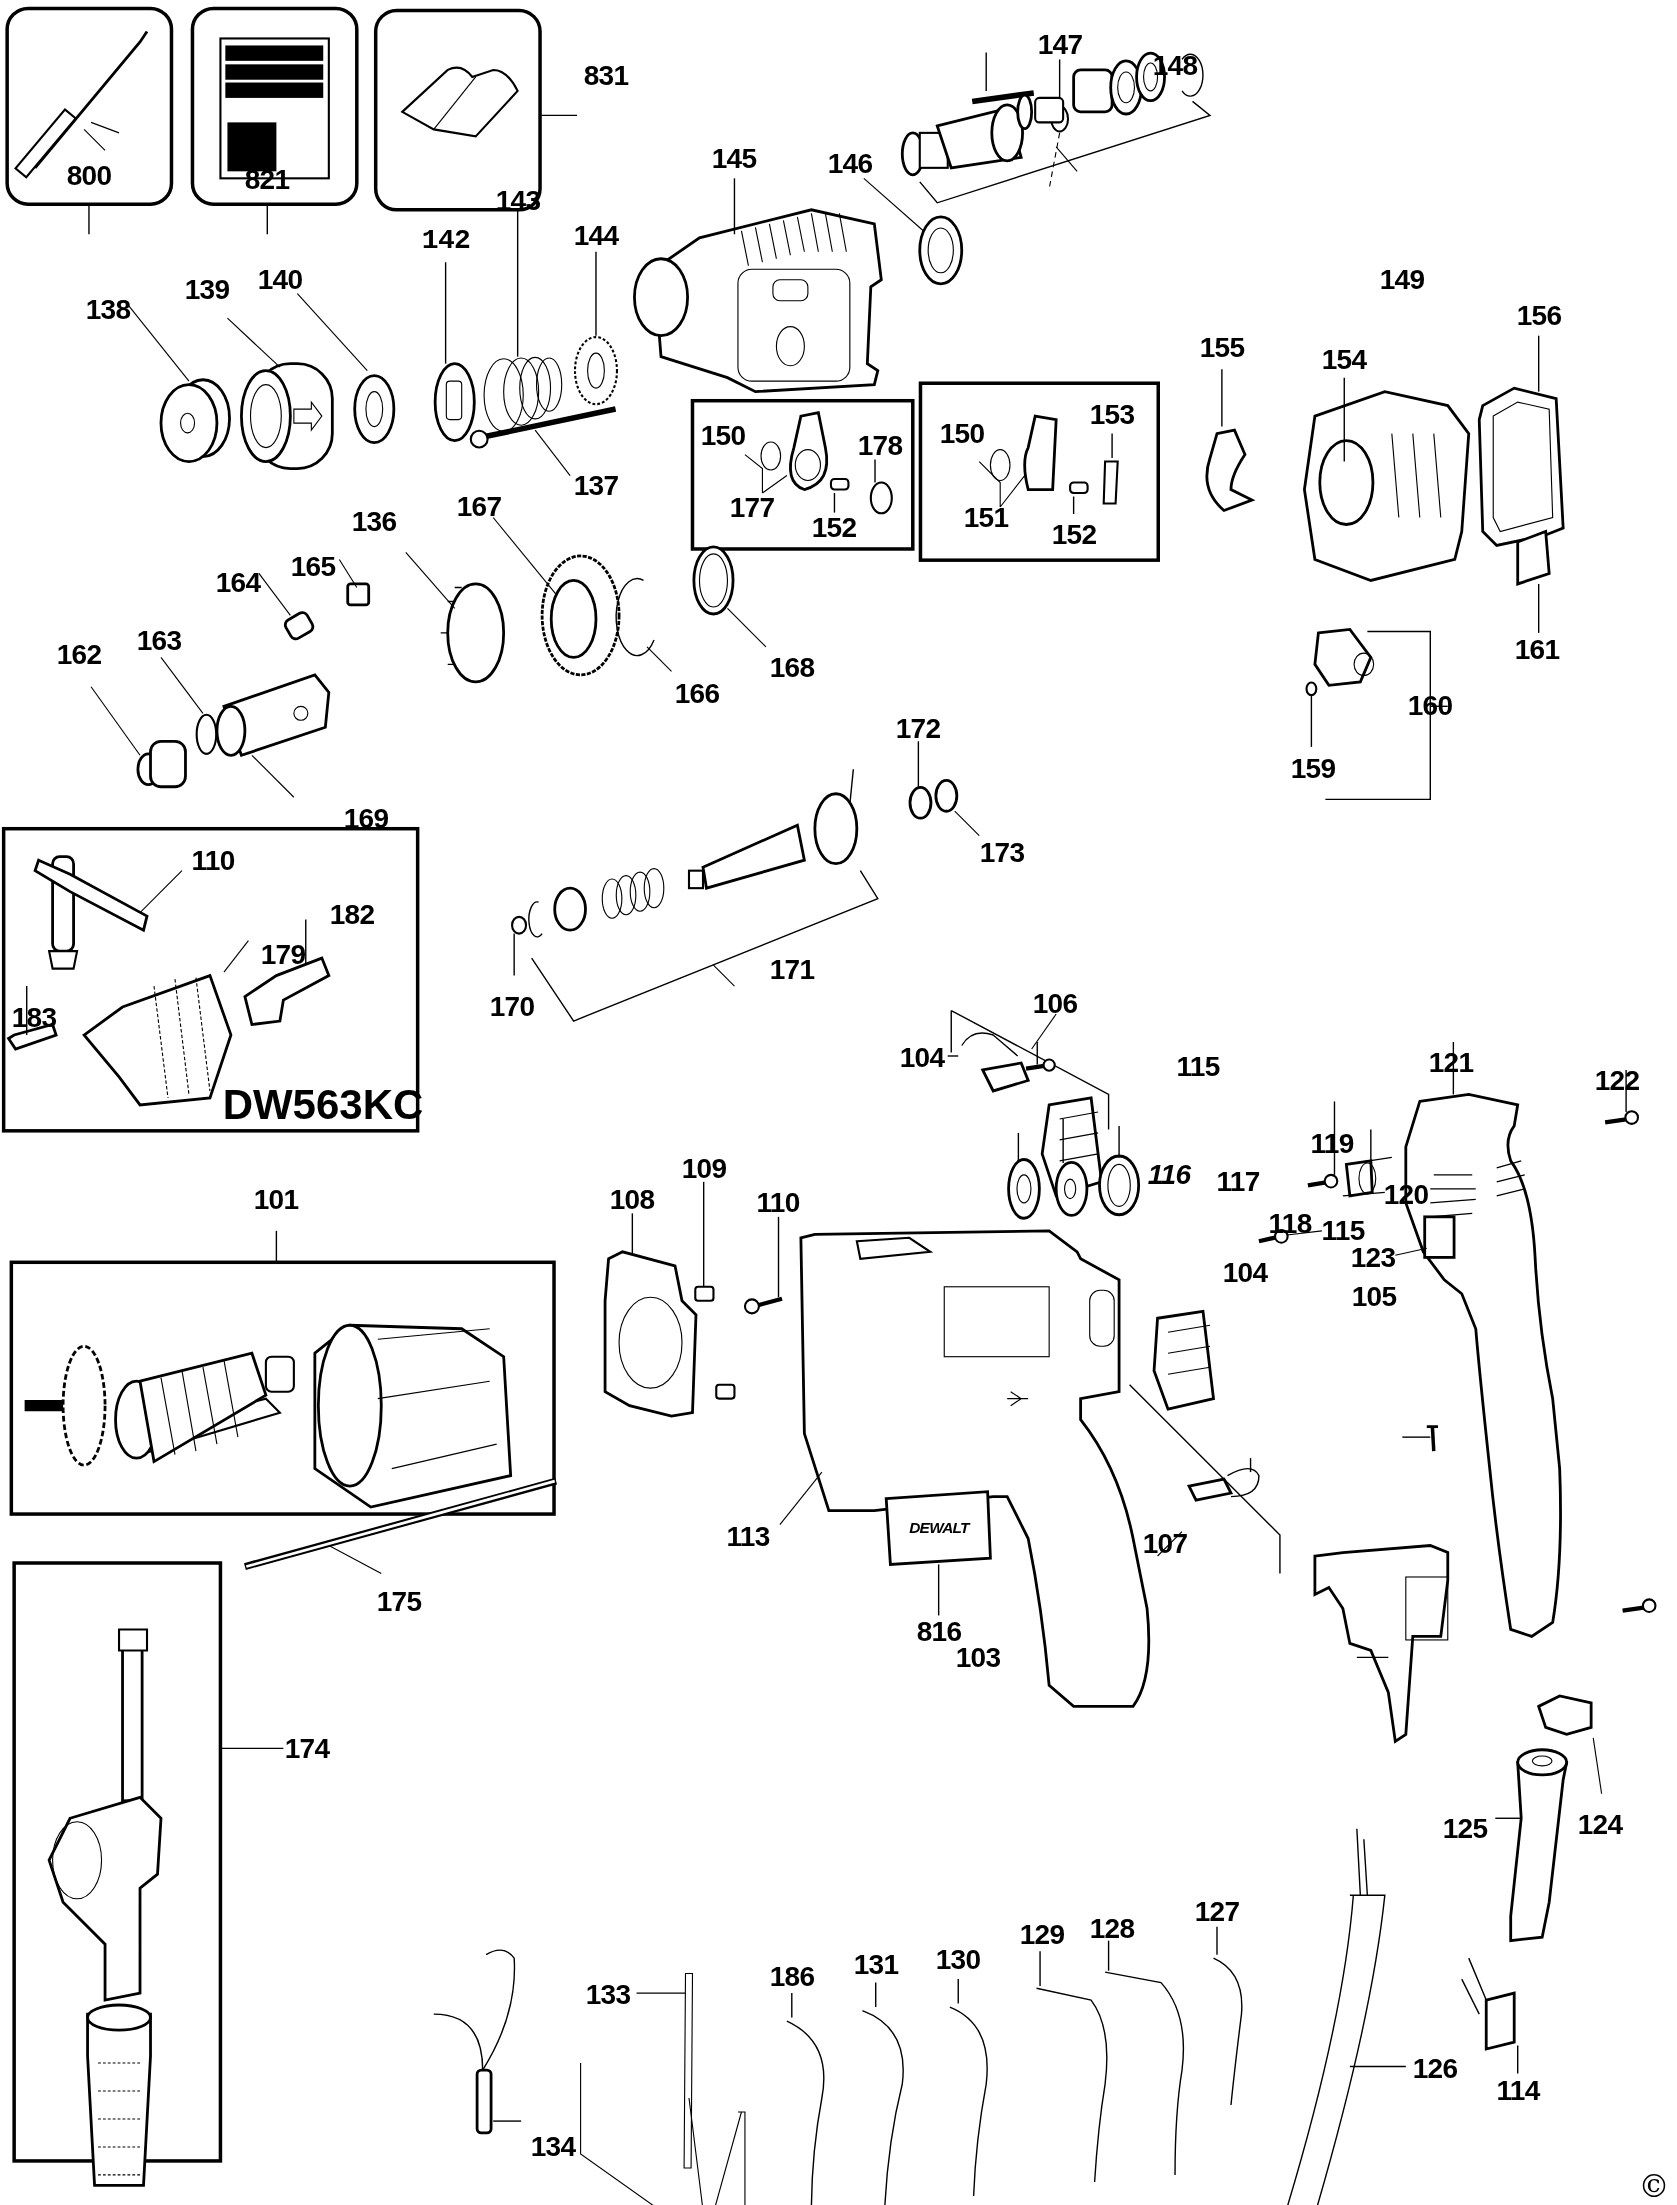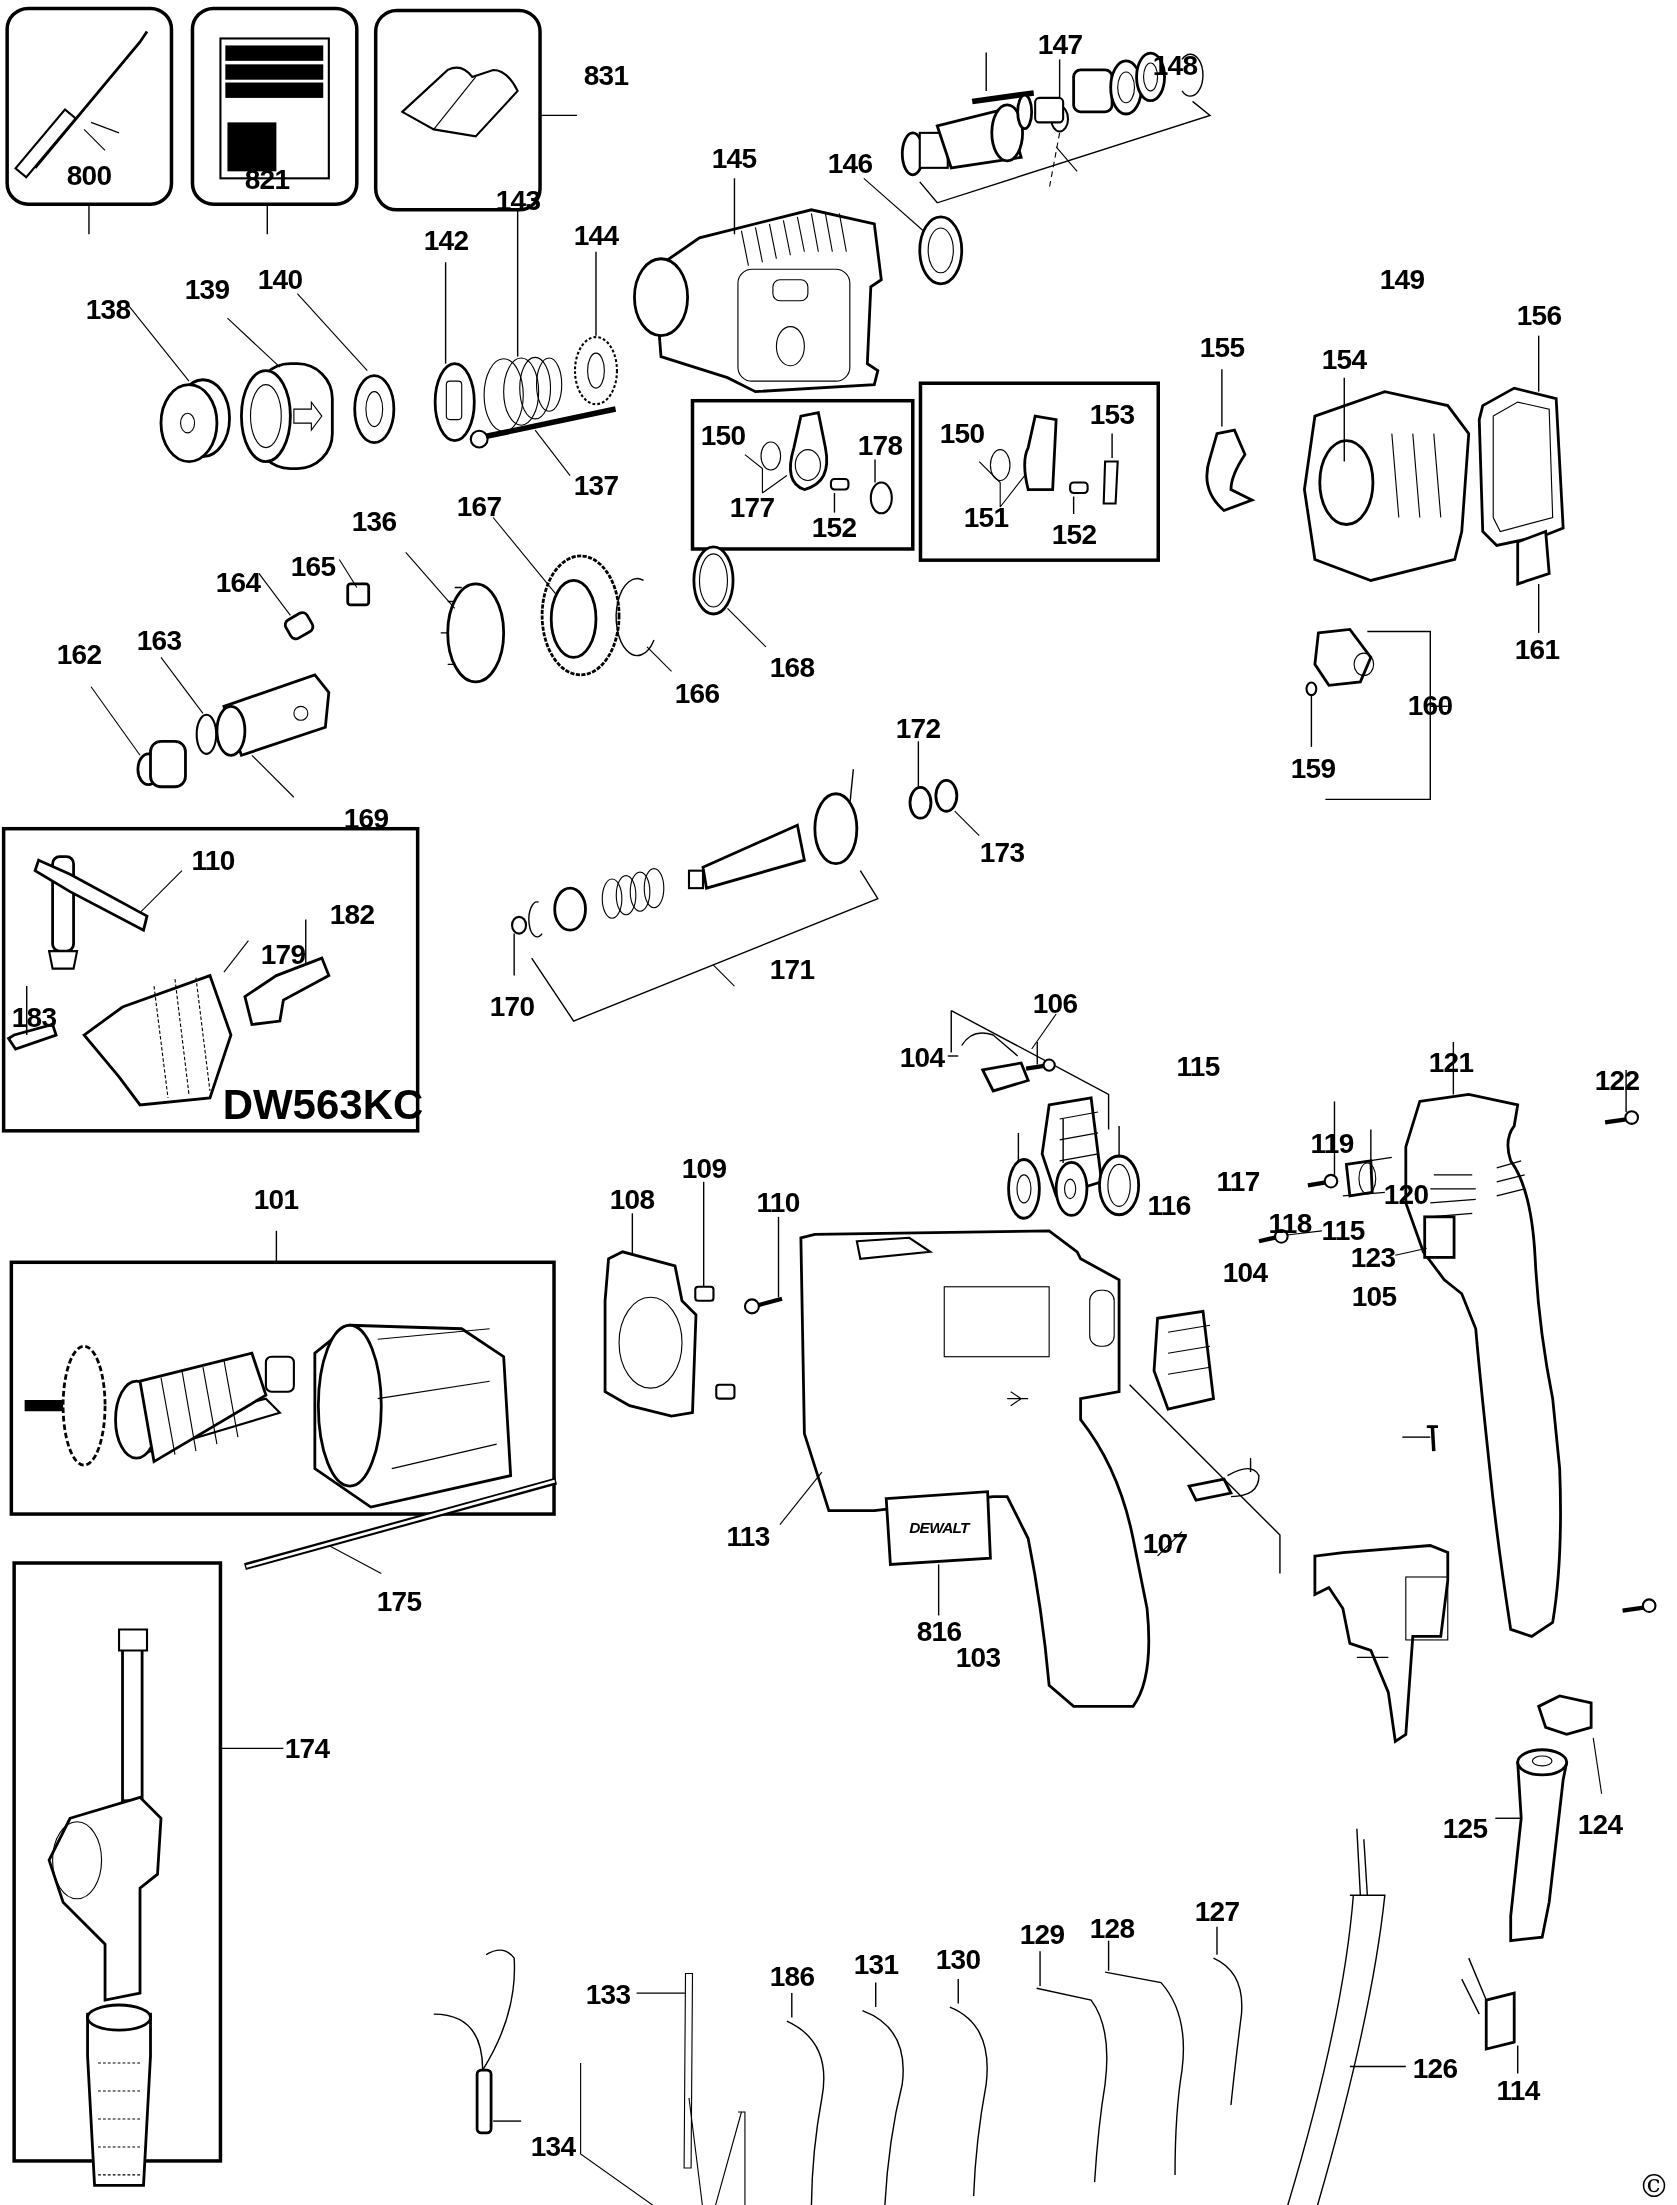--- a/index.html
+++ b/index.html
@@ -528,21 +528,21 @@
 <div class="lbl" style="left:89px;top:176px;">800</div>
 <div class="lbl" style="left:267px;top:180px;">821</div>
 <div class="lbl" style="left:606px;top:76px;">831</div>
 
 <div class="lbl" style="left:734px;top:159px;">145</div>
 <div class="lbl" style="left:850px;top:164px;">146</div>
 <div class="lbl" style="left:1060px;top:45px;">147</div>
 <div class="lbl" style="left:1175px;top:66px;">148</div>
 <div class="lbl" style="left:1402px;top:280px;">149</div>
 
-<div class="lbl" style="left:446px;top:241px;">142</div>
+<div class="lbl" style="left:446px;top:241px;font-family:Liberation Mono, monospace;">142</div>
 <div class="lbl" style="left:518px;top:201px;">143</div>
 <div class="lbl" style="left:596px;top:236px;">144</div>
 <div class="lbl" style="left:108px;top:310px;">138</div>
 <div class="lbl" style="left:207px;top:290px;">139</div>
 <div class="lbl" style="left:280px;top:280px;">140</div>
 <div class="lbl" style="left:596px;top:486px;">137</div>
 
 <div class="lbl" style="left:723px;top:436px;">150</div>
 <div class="lbl" style="left:752px;top:508px;">177</div>
 <div class="lbl" style="left:880px;top:446px;">178</div>
@@ -585,21 +585,21 @@
 <div class="lbl" style="left:922px;top:1058px;">104</div>
 <div class="lbl" style="left:1198px;top:1067px;">115</div>
 <div class="lbl" style="left:1451px;top:1063px;">121</div>
 <div class="lbl" style="left:1617px;top:1081px;">122</div>
 
 <div class="lbl" style="left:276px;top:1200px;">101</div>
 <div class="lbl" style="left:632px;top:1200px;">108</div>
 <div class="lbl" style="left:704px;top:1169px;">109</div>
 <div class="lbl" style="left:778px;top:1203px;">110</div>
 
-<div class="lbl" style="left:1169px;top:1206px;">116</div>
+<div class="lbl" style="left:1169px;top:1175px;font-style:italic;">116</div>
 <div class="lbl" style="left:1238px;top:1182px;">117</div>
 <div class="lbl" style="left:1290px;top:1224px;">118</div>
 <div class="lbl" style="left:1332px;top:1144px;">119</div>
 <div class="lbl" style="left:1406px;top:1195px;">120</div>
 
 <div class="lbl" style="left:1343px;top:1231px;">115</div>
 <div class="lbl" style="left:1373px;top:1258px;">123</div>
 <div class="lbl" style="left:1245px;top:1273px;">104</div>
 <div class="lbl" style="left:1374px;top:1297px;">105</div>
 

